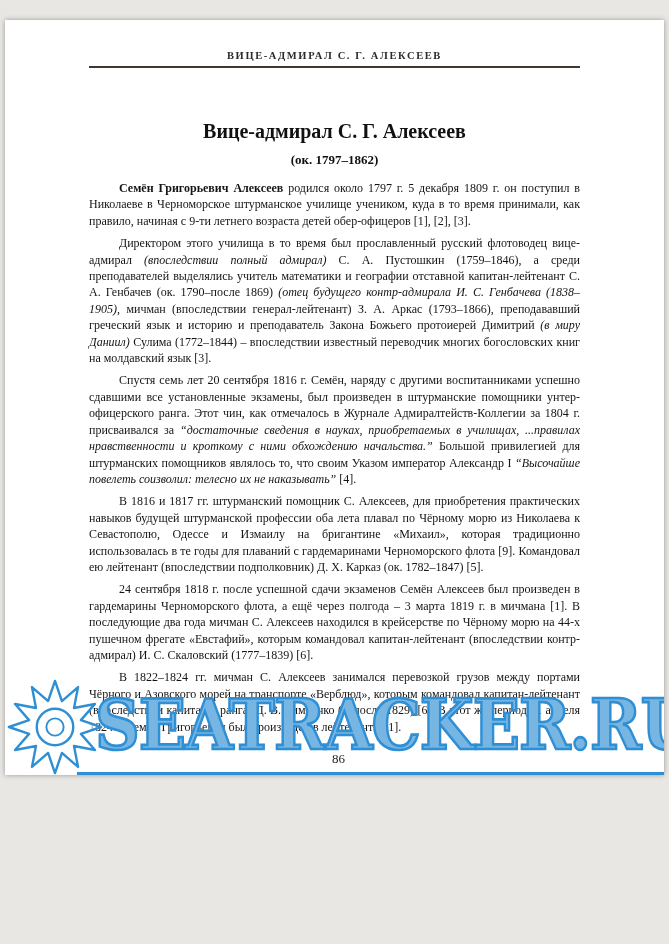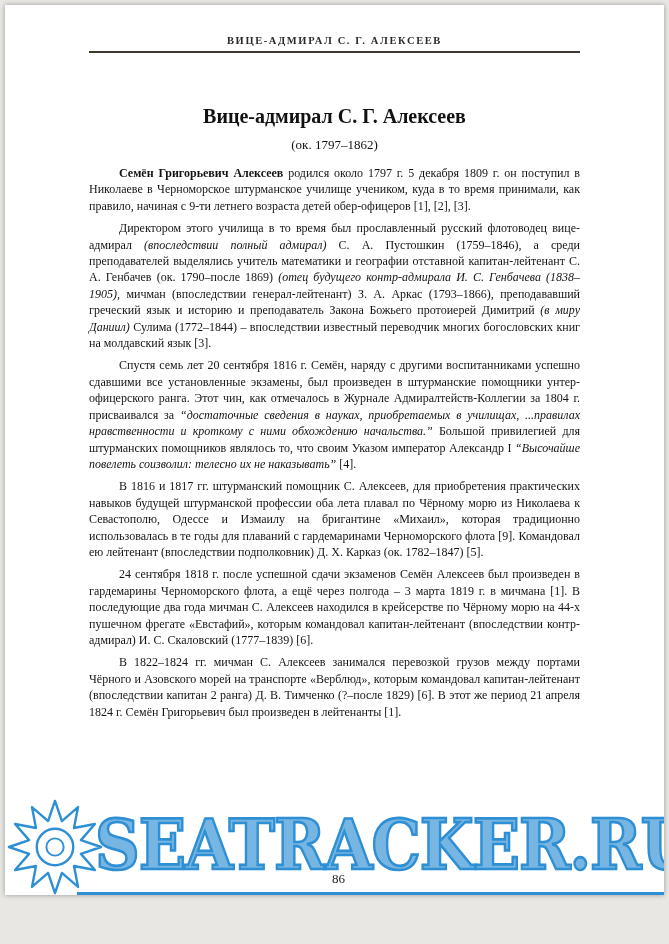--- a/index.html
+++ b/index.html
@@ -4,22 +4,22 @@
 <style>
   html,body{margin:0;padding:0;}
   body{
     width:669px;height:944px;
     background:#e9e7e3;
     font-family:"Liberation Serif",serif;
     overflow:hidden;
   }
   .page{
     position:relative;
-    width:659px;height:890px;
-    margin:5px auto;
+    width:659px;height:755px;
+    margin:20px auto;
     background:#ffffff;
     box-shadow:0 0 5px rgba(0,0,0,.35);
     overflow:hidden;
   }
   .running-header{
     padding:30px 84px 0 84px;
     text-align:center;
   }
   .running-title{
     font-size:10.5px;
@@ -39,21 +39,21 @@
     margin:52px 0 0 0;
     text-align:center;
     font-size:20px;
     font-weight:bold;
     color:#111;
   }
   .subtitle{
     margin-top:9px;
     text-align:center;
     font-size:13px;
-    font-weight:normal;
+    font-weight:bold;
     color:#111;
   }
   #paragraphs{margin-top:12px;}
   .para{
     margin:0 0 6px 0;
     font-size:12px;
     line-height:16.4px;
     text-align:justify;
     text-indent:30px;
     color:#141414;

